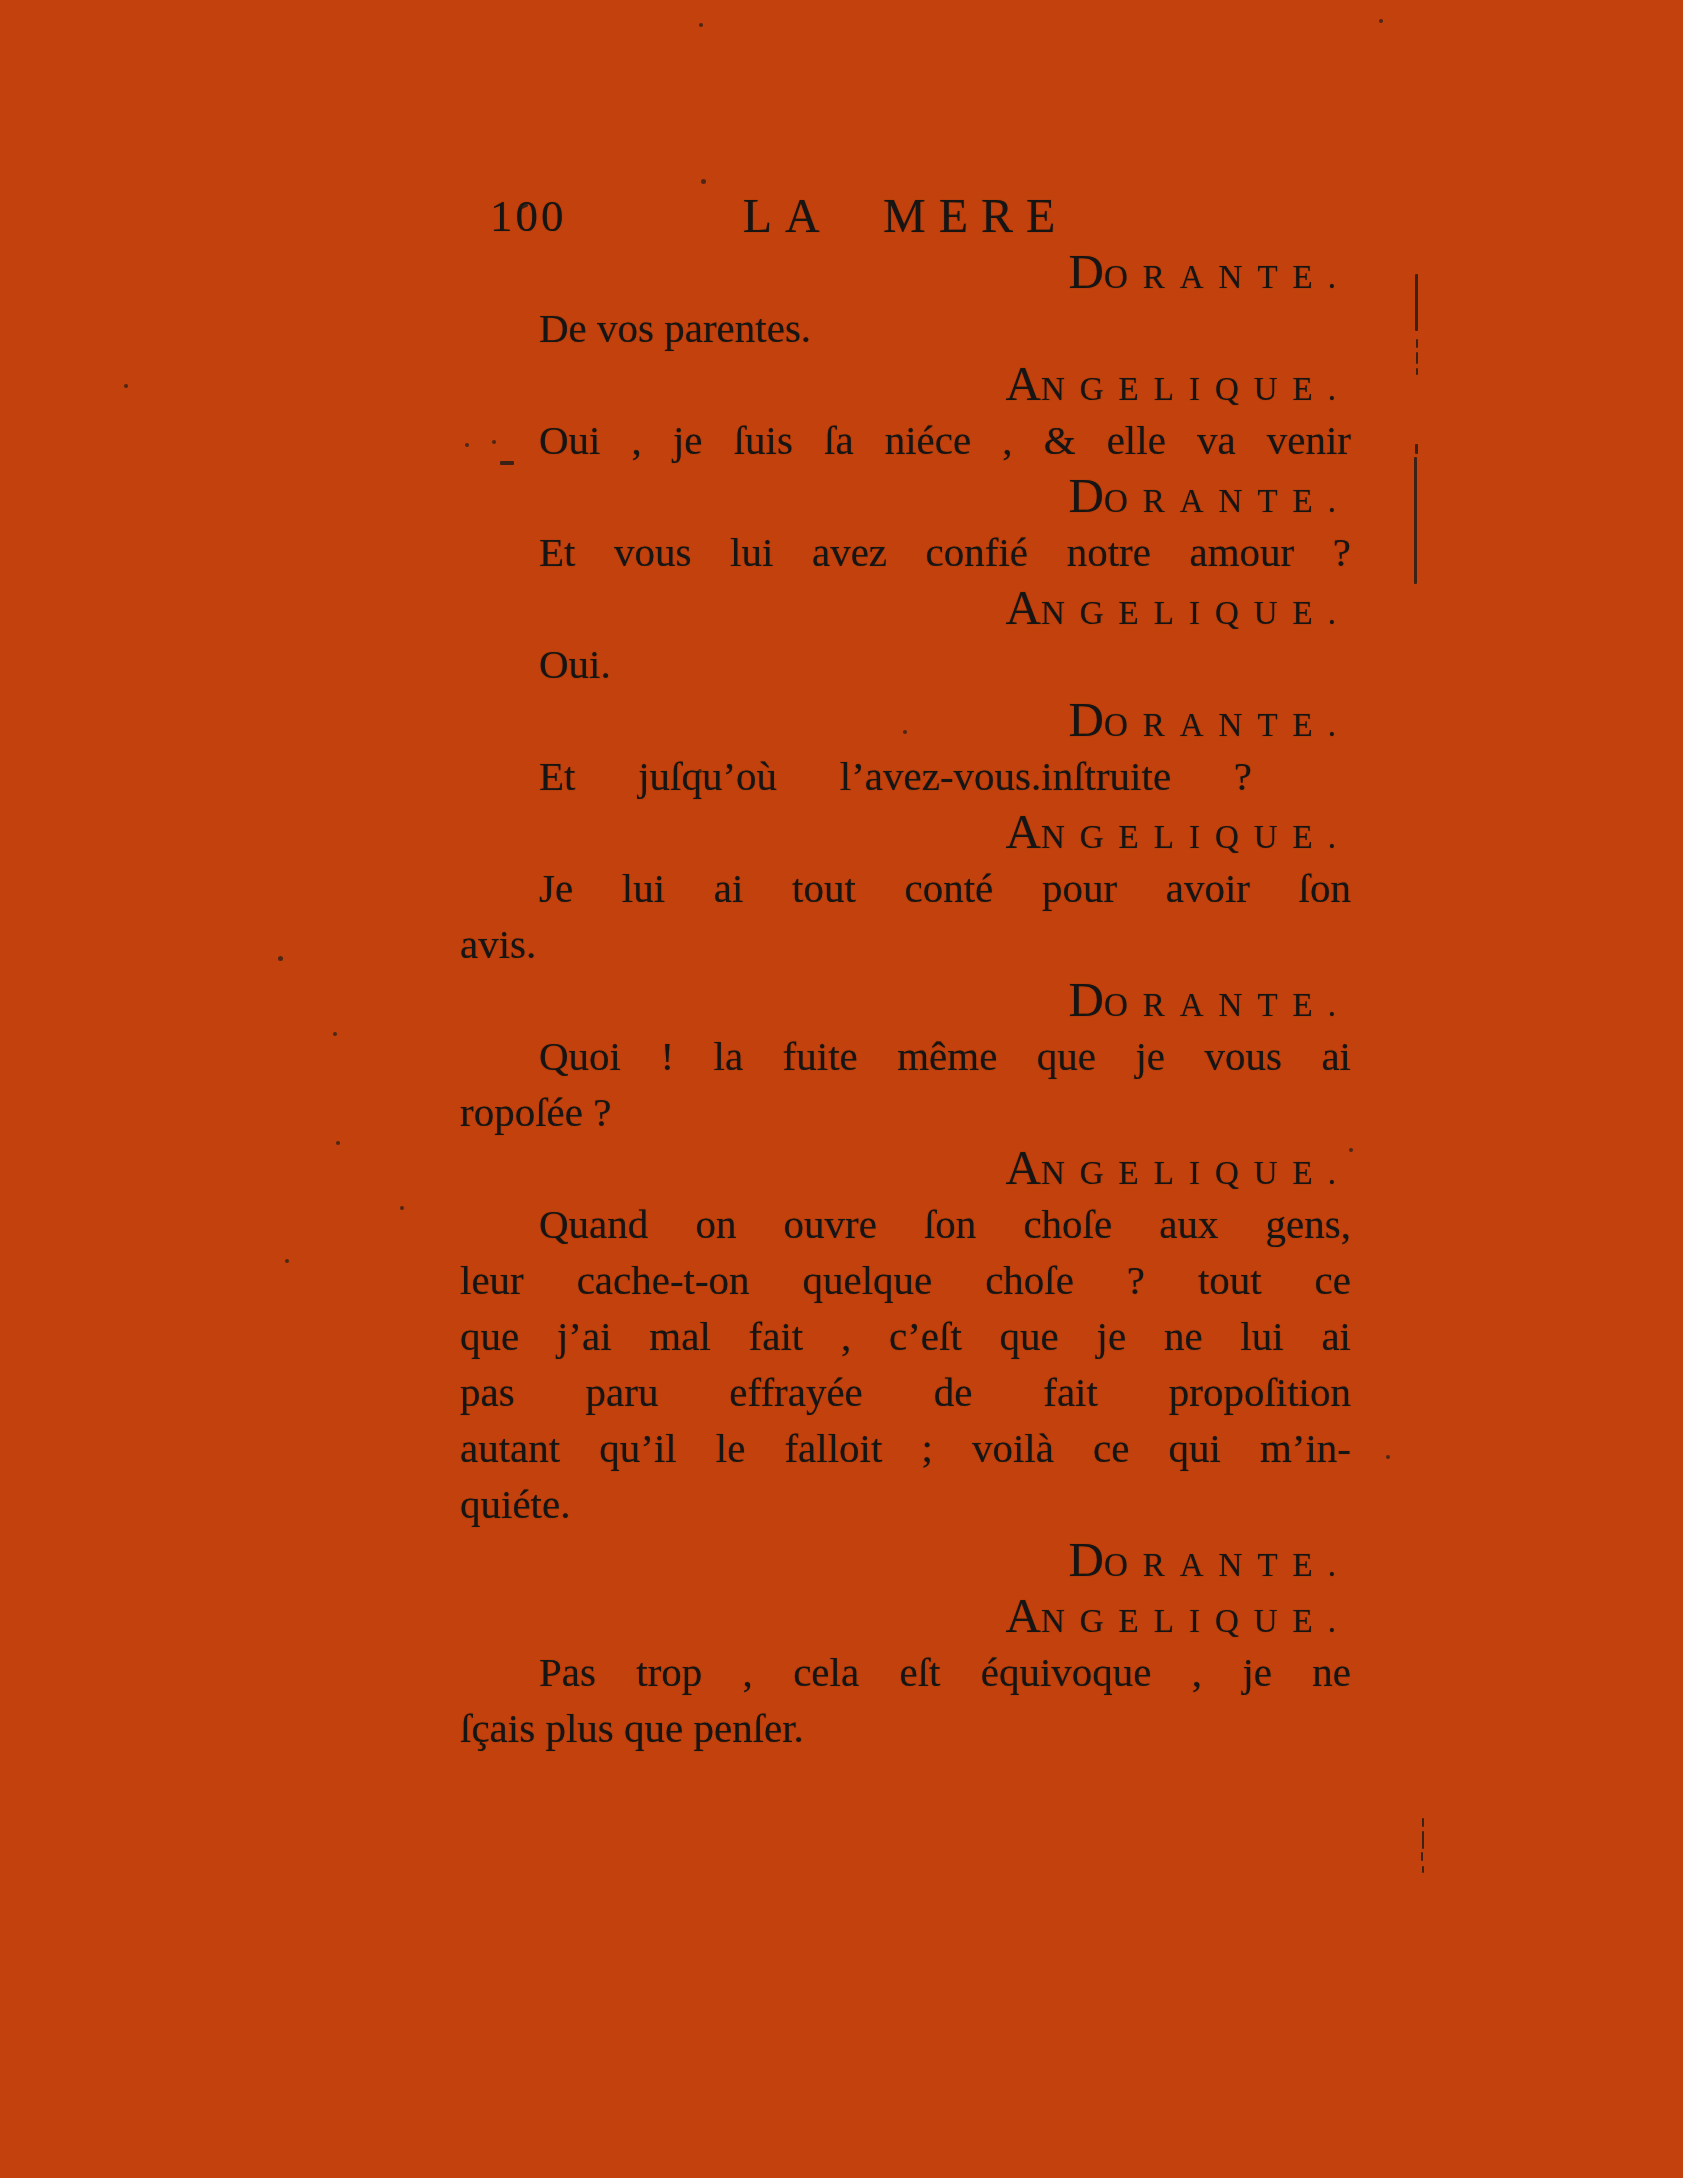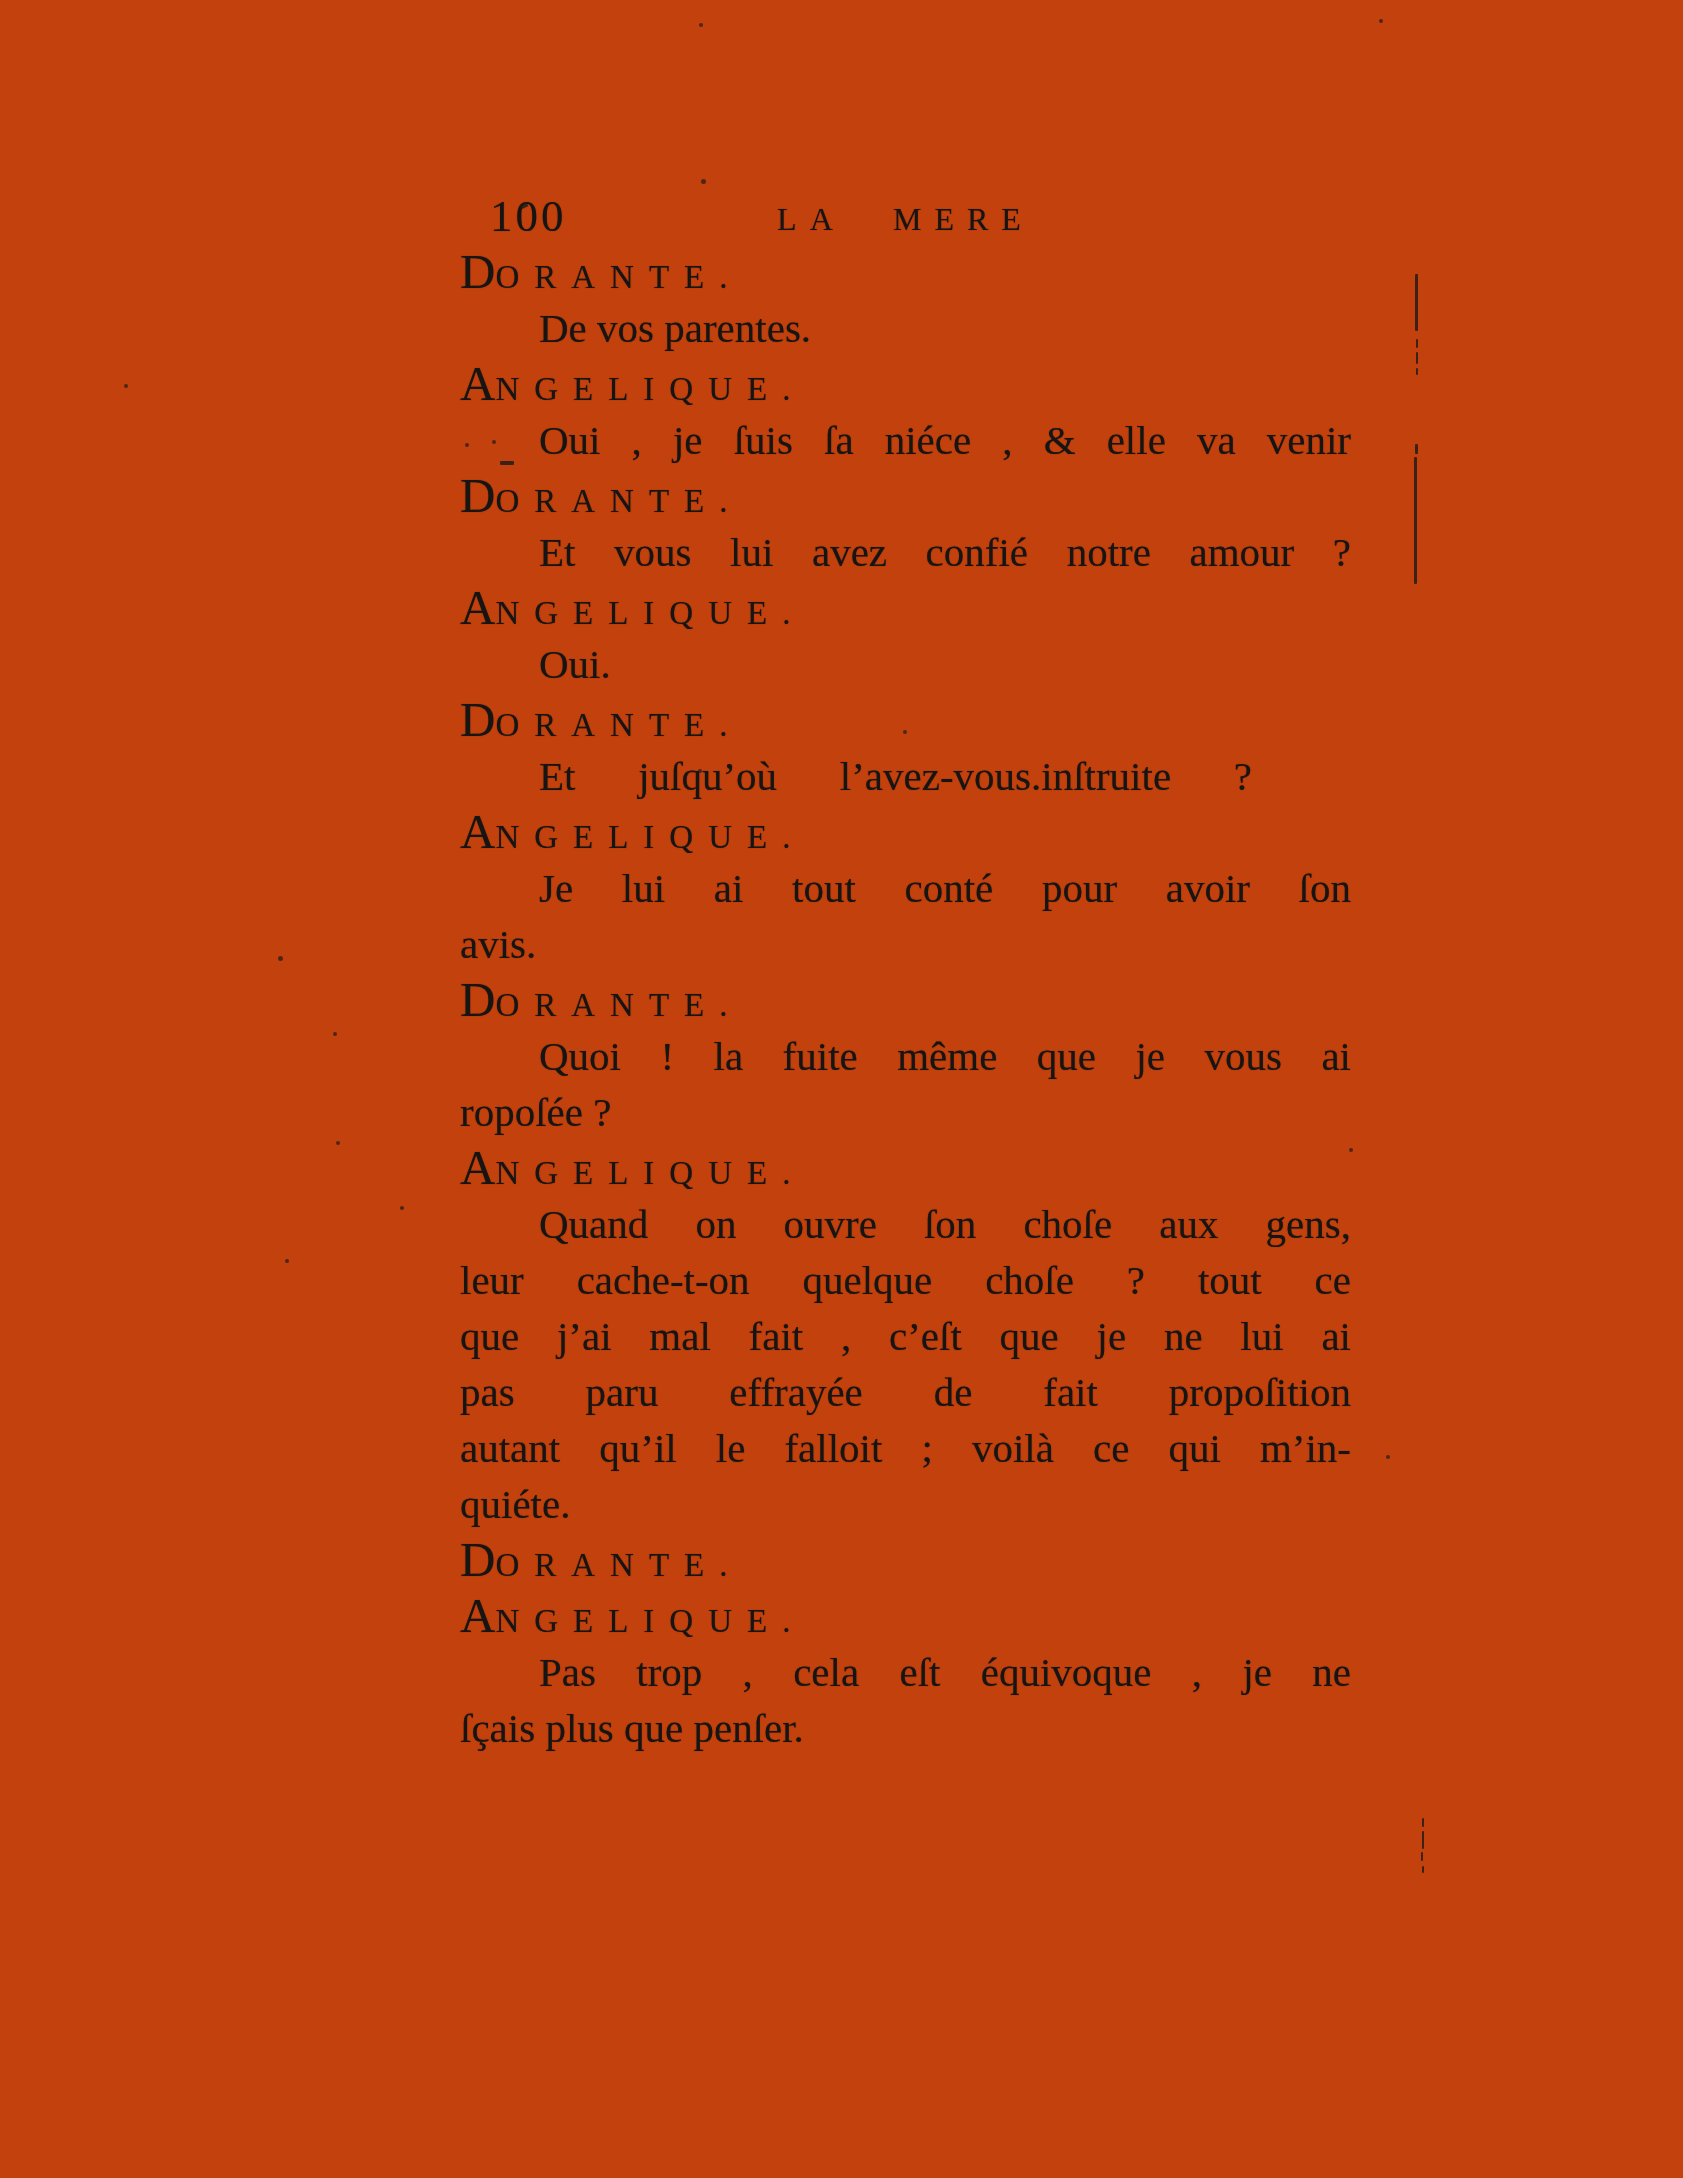--- a/index.html
+++ b/index.html
@@ -22,23 +22,23 @@
   }
   .j{ text-align:justify;text-align-last:justify;white-space:normal; }
   .indent{ padding-left:79px; }
   .pr{ padding-right:99px; }
   .header{ position:relative;text-align:center; }
   .pagenum{
     position:absolute;left:30px;top:0;
     font-size:45px;letter-spacing:3px;
   }
   .title{
-    font-size:32px;letter-spacing:13px;word-spacing:28px;
+    font-size:48px;letter-spacing:13px;word-spacing:28px;
   }
-  .speaker{ text-align:left;font-family:Liberation Serif, serif; }
+  .speaker{ text-align:right;font-family:Liberation Serif, serif; }
   .speaker .cap{ font-size:49px; }
   .speaker .rest{ font-size:33px;letter-spacing:15px; }
   .artifact{ position:absolute;background:#1d1b19;opacity:.82;border-radius:1px; }
   .speck{ border-radius:50%; opacity:.7; }
 </style>
 </head>
 <body>
 
 <div class="page">
 

